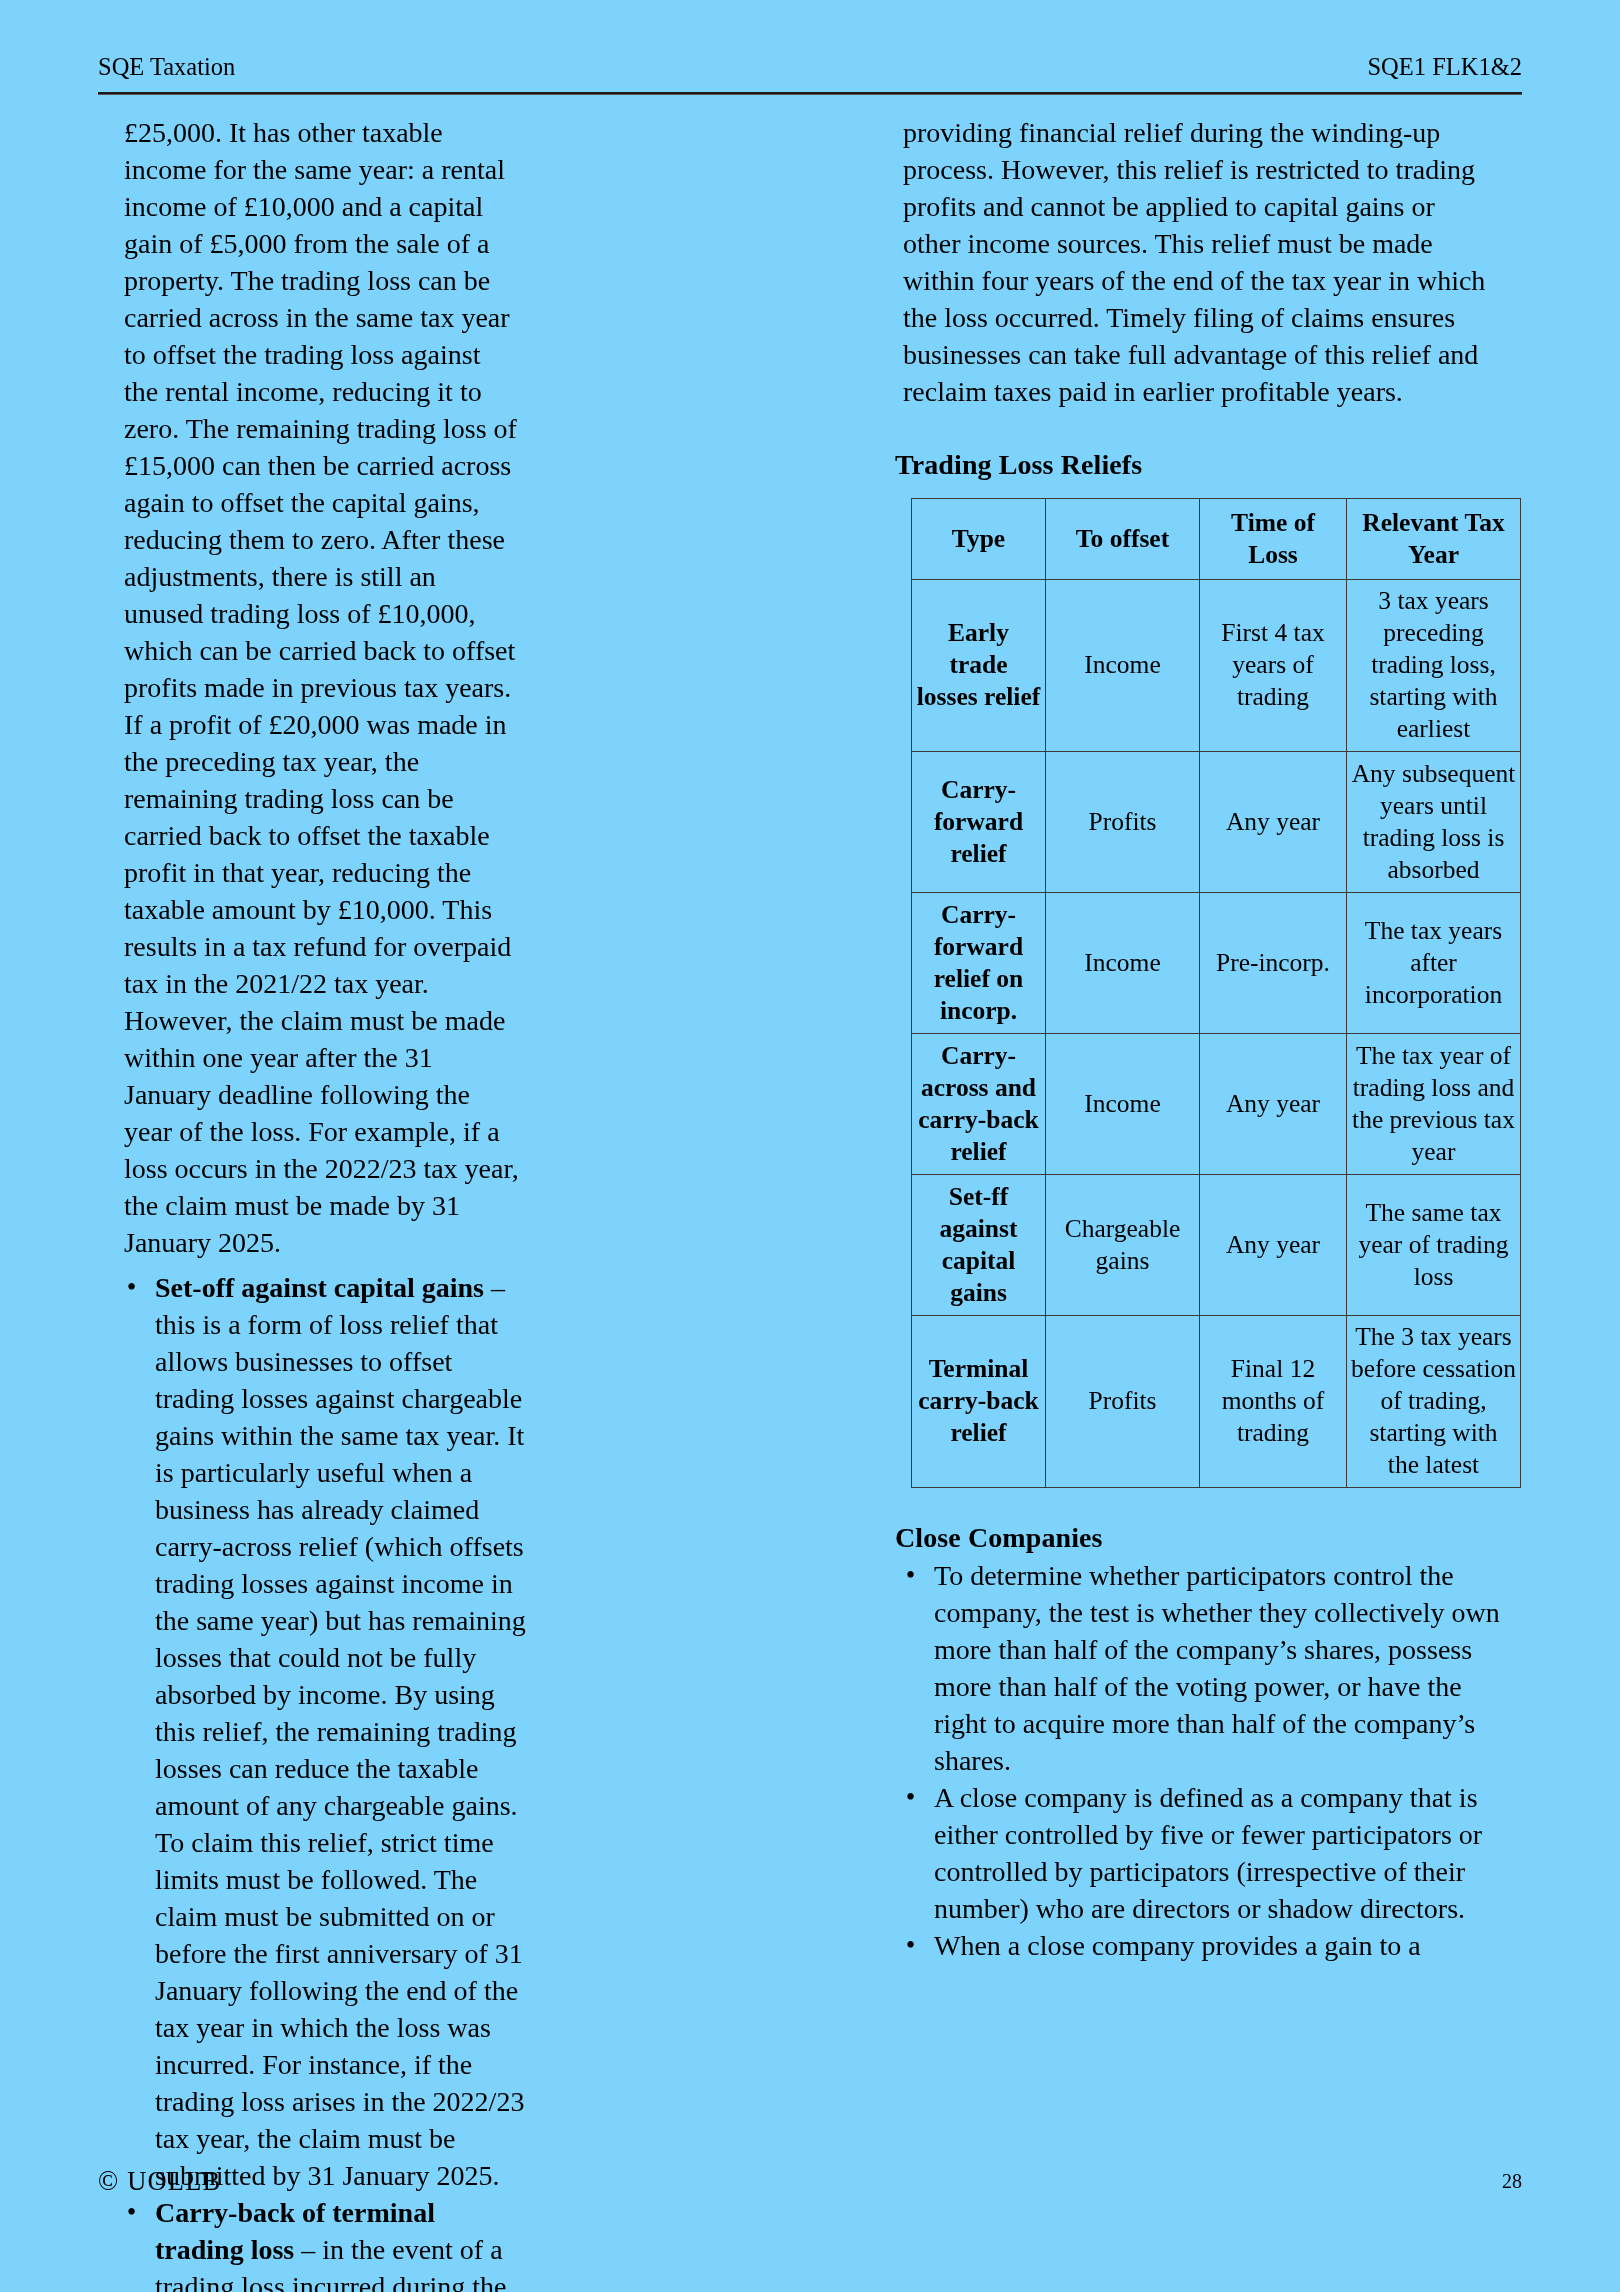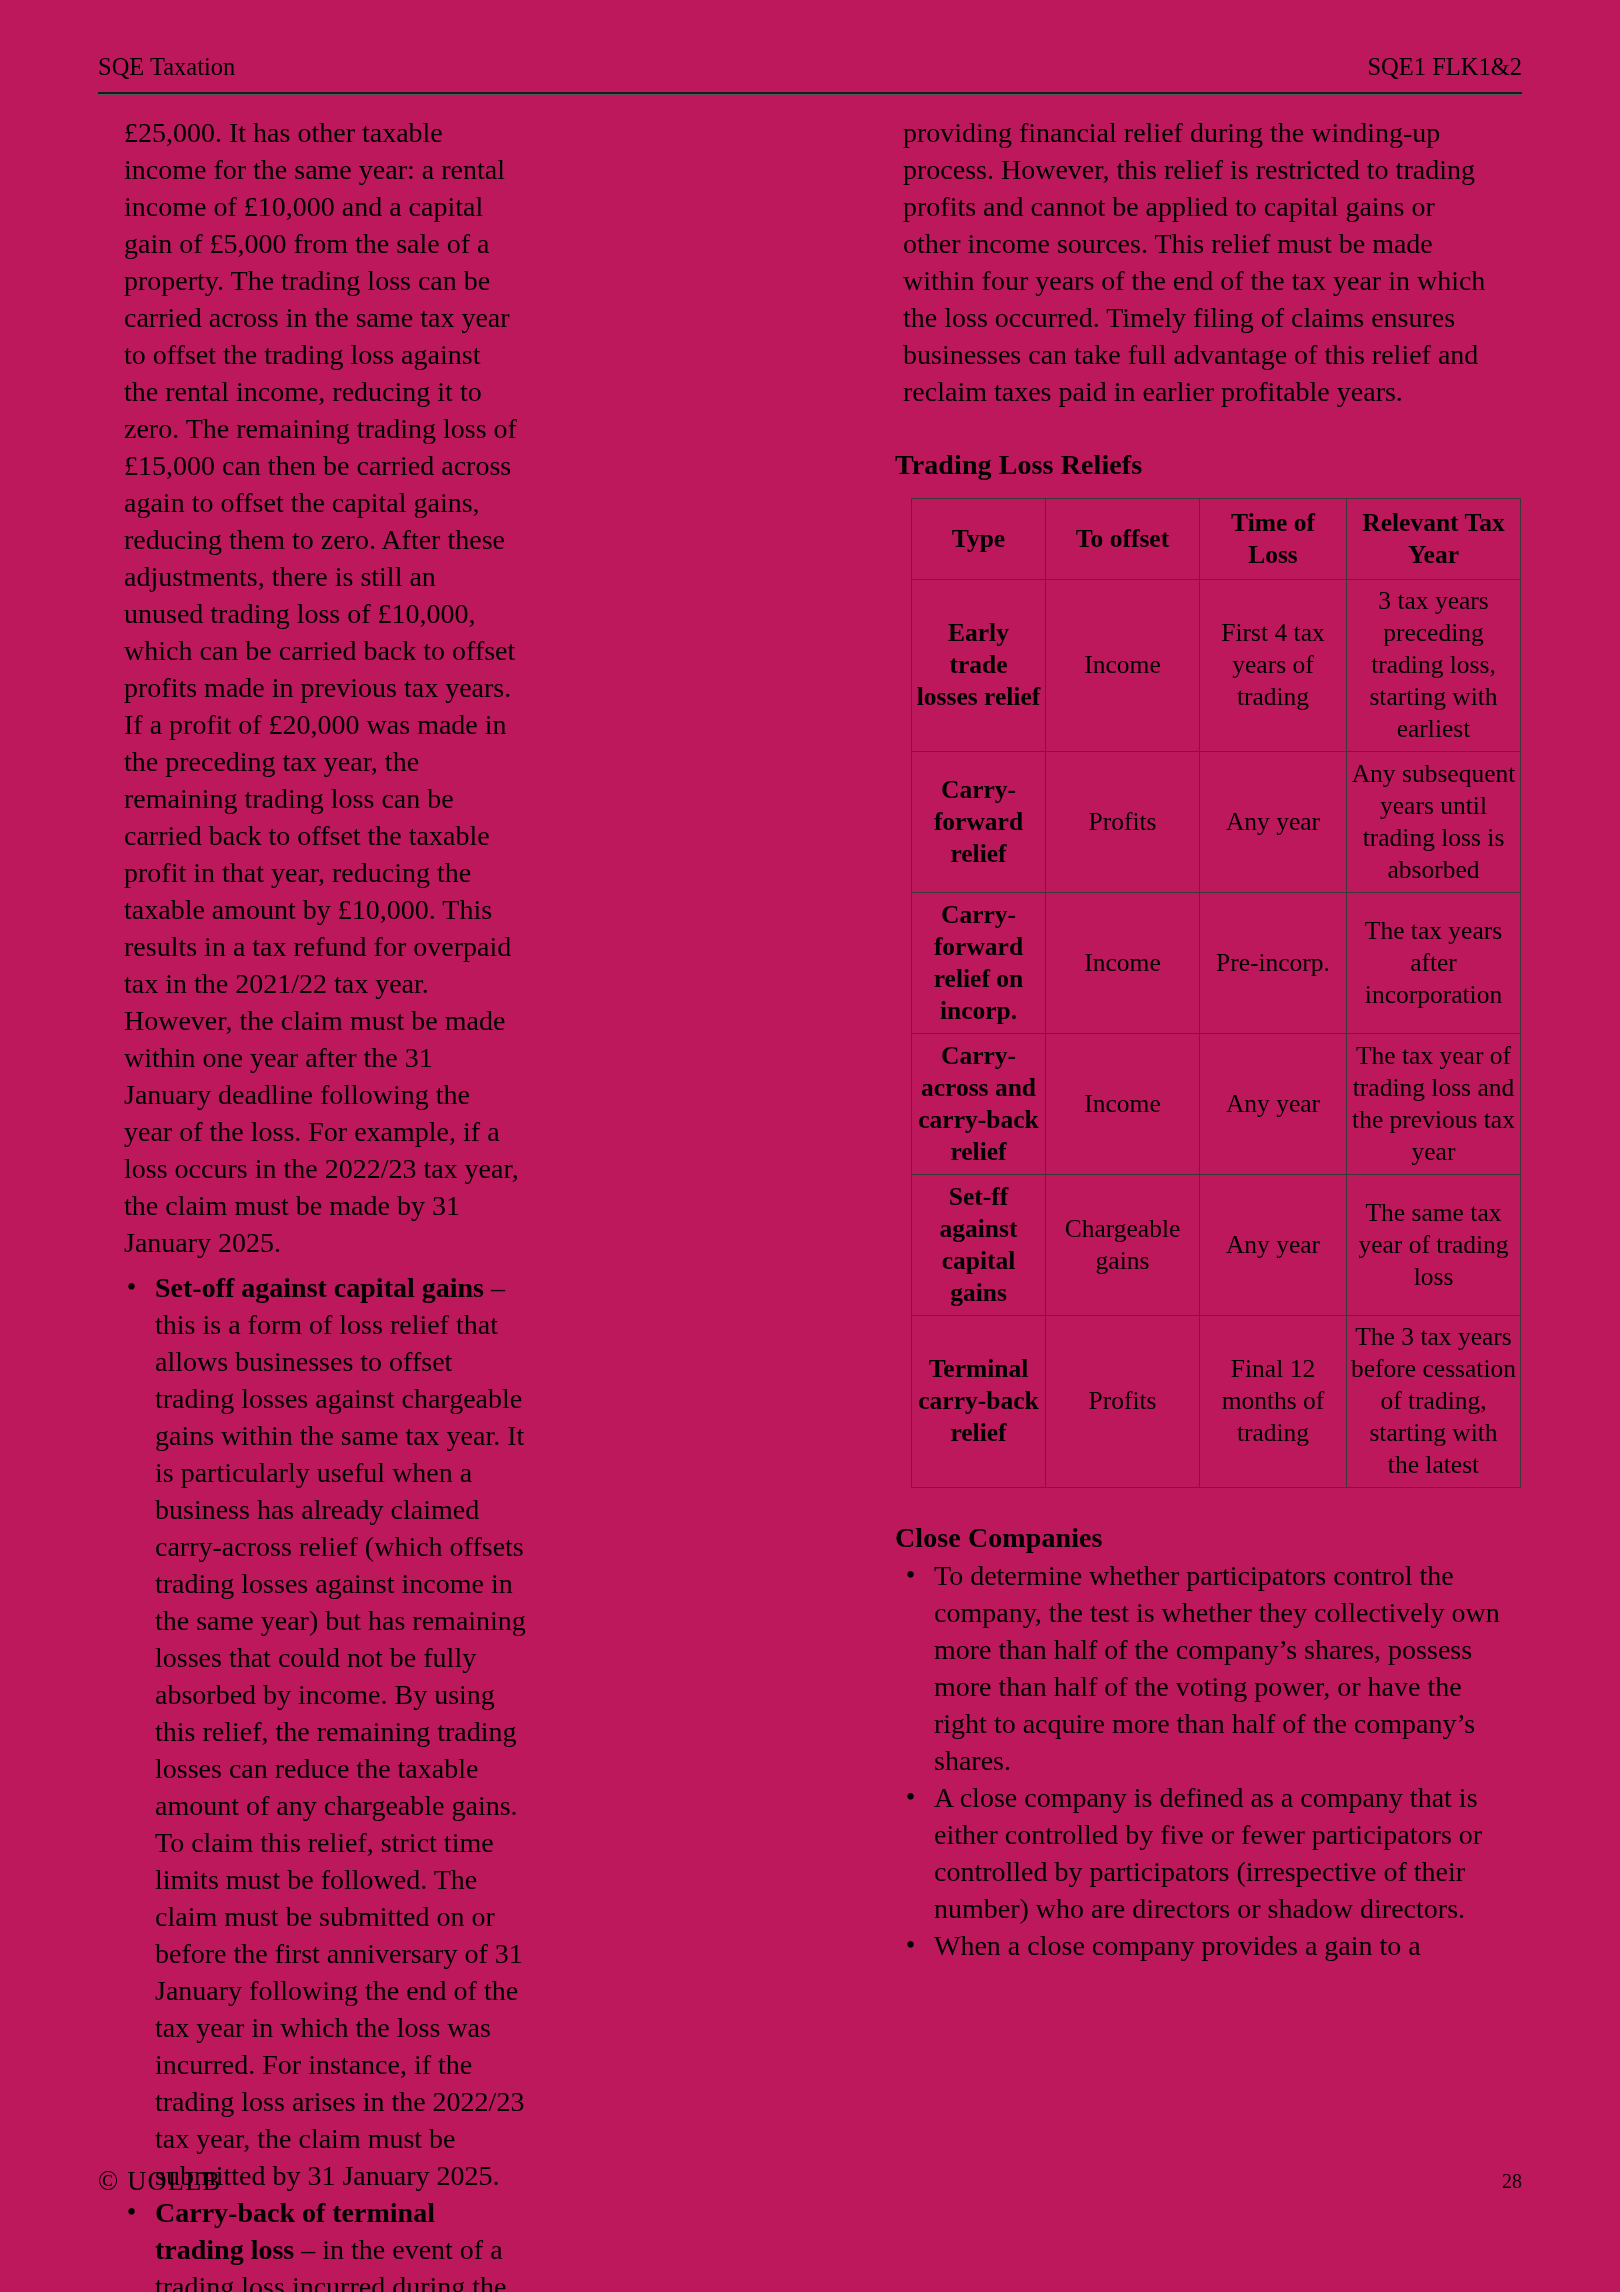--- a/index.html
+++ b/index.html
@@ -9,21 +9,21 @@
     background: #ffffff;
   }
   body {
     font-family: "Liberation Serif", "DejaVu Serif", serif;
     color: #000000;
   }
   .page {
     position: relative;
     width: 1620px;
     height: 2293px;
-    background: #be185d;
+    background: #7dd3fc;
     box-sizing: border-box;
     overflow: hidden;
   }
 
   
   .running-header {
     position: absolute;
     left: 98px;
     top: 54px;
     width: 1424px;

